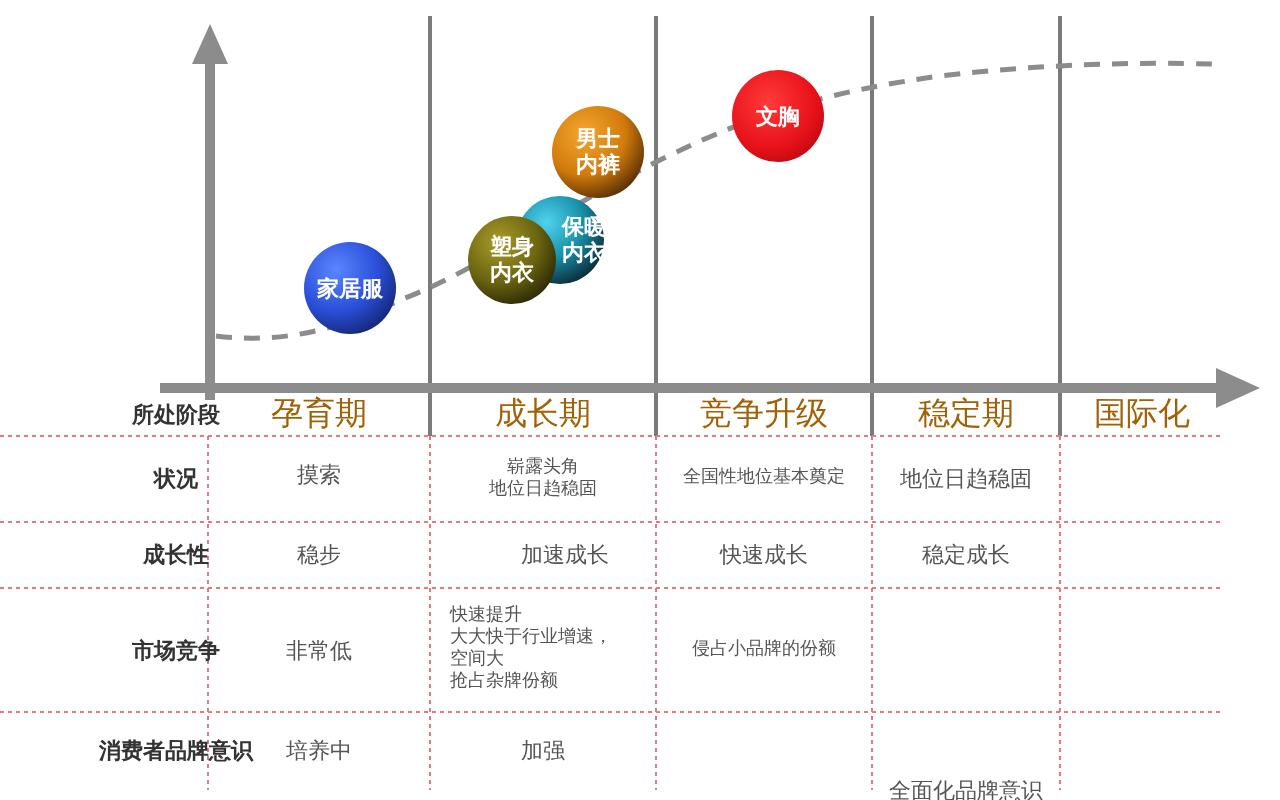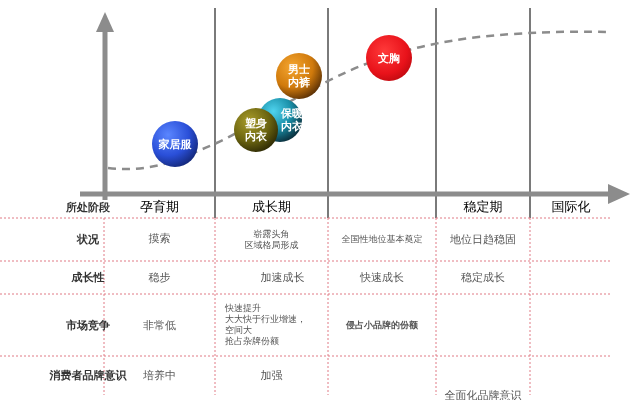--- a/index.html
+++ b/index.html
@@ -5,21 +5,21 @@
   html, body { margin: 0; padding: 0; background: #ffffff; }
   body { width: 640px; height: 400px; position: relative; overflow: hidden;
          font-family: "DejaVu Sans", "Liberation Sans", sans-serif; }
   .canvas { position: absolute; left: 0; top: 0; width: 640px; height: 400px; }
   svg.lines { position: absolute; left: 0; top: 0; }
   .cell { position: absolute; display: flex; align-items: center; justify-content: center;
           text-align: center; color: #555; font-size: 11px; line-height: 13px; }
   .rowhead { position: absolute; display: flex; align-items: center; justify-content: center;
              font-weight: bold; color: #333; font-size: 11px; padding-left: 36px; }
   .stage { position: absolute; display: flex; align-items: center; justify-content: center;
-           color: #000000; font-size: 13px; top: 196px; height: 22px; }
+           color: #a16207; font-size: 16px; top: 196px; height: 22px; }
   .small { font-size: 9px; line-height: 11px; }
   .left-align { justify-content: flex-start; text-align: left; padding-left: 12px; box-sizing: border-box; }
   .bubble { position: absolute; border-radius: 50%; display: flex; align-items: center;
             justify-content: center; text-align: center; color: #fff; font-weight: bold;
             font-size: 11px; line-height: 13px; }
 </style>
 </head>
 <body>
 
 <div class="canvas">
@@ -96,42 +96,43 @@
 内衣</div>
   <div class="bubble" style="left:266px;top:98px;width:40px;height:44px;white-space:pre-line;padding-left:6px;">保暖
 内衣</div>
   <div class="bubble" style="left:276px;top:53px;width:46px;height:46px;white-space:pre-line;">男士
 内裤</div>
   <div class="bubble" style="left:366px;top:35px;width:46px;height:46px;">文胸</div>
 
   <div class="rowhead" style="left:0;top:196px;width:104px;height:22px;">所处阶段</div>
   <div class="stage" style="left:104px;width:111px;">孕育期</div>
   <div class="stage" style="left:215px;width:113px;font-family:Liberation Serif, serif;">成长期</div>
+  <div class="stage" style="left:328px;width:108px;">竞争升级</div>
   <div class="stage" style="left:436px;width:94px;">稳定期</div>
   <div class="stage" style="left:530px;width:82px;">国际化</div>
 
   <div class="rowhead" style="left:0;top:218px;width:104px;height:43px;">状况</div>
   <div class="cell" style="left:104px;top:218px;width:111px;height:43px;font-family:Liberation Mono, monospace;">摸索</div>
   <div class="cell small" style="left:215px;top:218px;width:113px;height:43px;white-space:pre-line;">崭露头角
-区域格局形成</div>
+地位日趋稳固</div>
   <div class="cell small" style="left:328px;top:218px;width:108px;height:43px;">全国性地位基本奠定</div>
   <div class="cell" style="left:436px;top:218px;width:94px;height:43px;">地位日趋稳固</div>
 
   <div class="rowhead" style="left:0;top:261px;width:104px;height:33px;">成长性</div>
   <div class="cell" style="left:104px;top:261px;width:111px;height:33px;">稳步</div>
   <div class="cell" style="left:226px;top:261px;width:113px;height:33px;">加速成长</div>
   <div class="cell" style="left:328px;top:261px;width:108px;height:33px;">快速成长</div>
   <div class="cell" style="left:436px;top:261px;width:94px;height:33px;">稳定成长</div>
 
   <div class="rowhead" style="left:0;top:294px;width:104px;height:62px;">市场竞争</div>
   <div class="cell" style="left:104px;top:294px;width:111px;height:62px;">非常低</div>
   <div class="cell small left-align" style="left:215px;top:294px;width:113px;height:62px;white-space:pre-line;padding-left:10px;">快速提升
 大大快于行业增速，
 空间大
 抢占杂牌份额</div>
-  <div class="cell small" style="left:328px;top:294px;width:108px;height:62px;font-weight:bold;">侵占小品牌的份额</div>
+  <div class="cell small" style="left:328px;top:294px;width:108px;height:62px;">侵占小品牌的份额</div>
 
   <div class="rowhead" style="left:0;top:356px;width:104px;height:38px;">消费者品牌意识</div>
   <div class="cell" style="left:104px;top:356px;width:111px;height:38px;">培养中</div>
   <div class="cell" style="left:215px;top:356px;width:113px;height:38px;">加强</div>
   <div class="cell" style="left:436px;top:376px;width:94px;height:38px;">全面化品牌意识</div>
 
 </div>
 
 </body></html>

